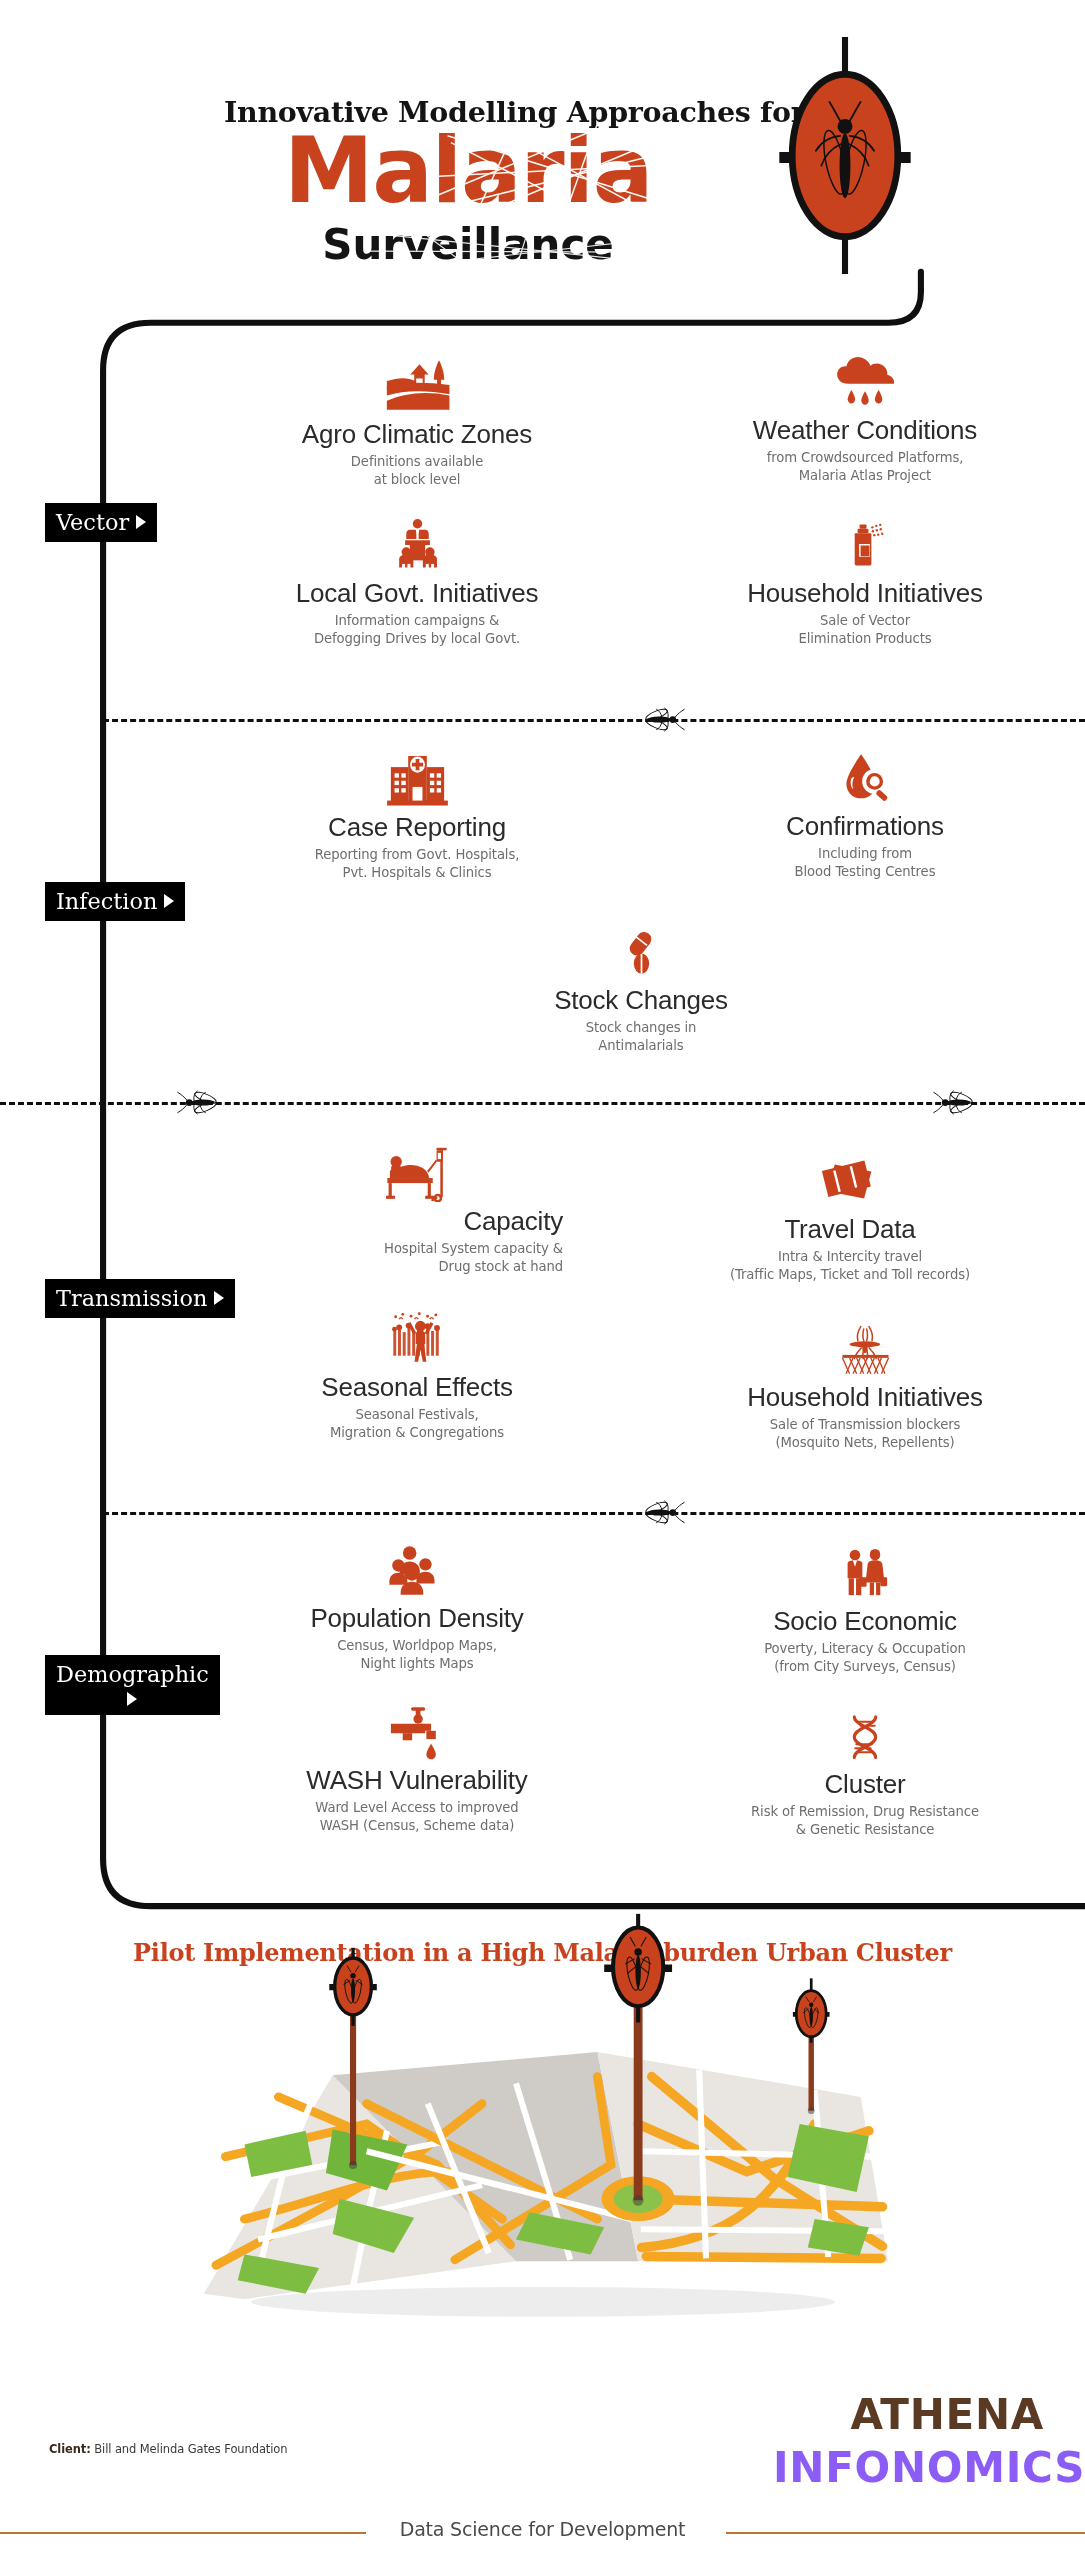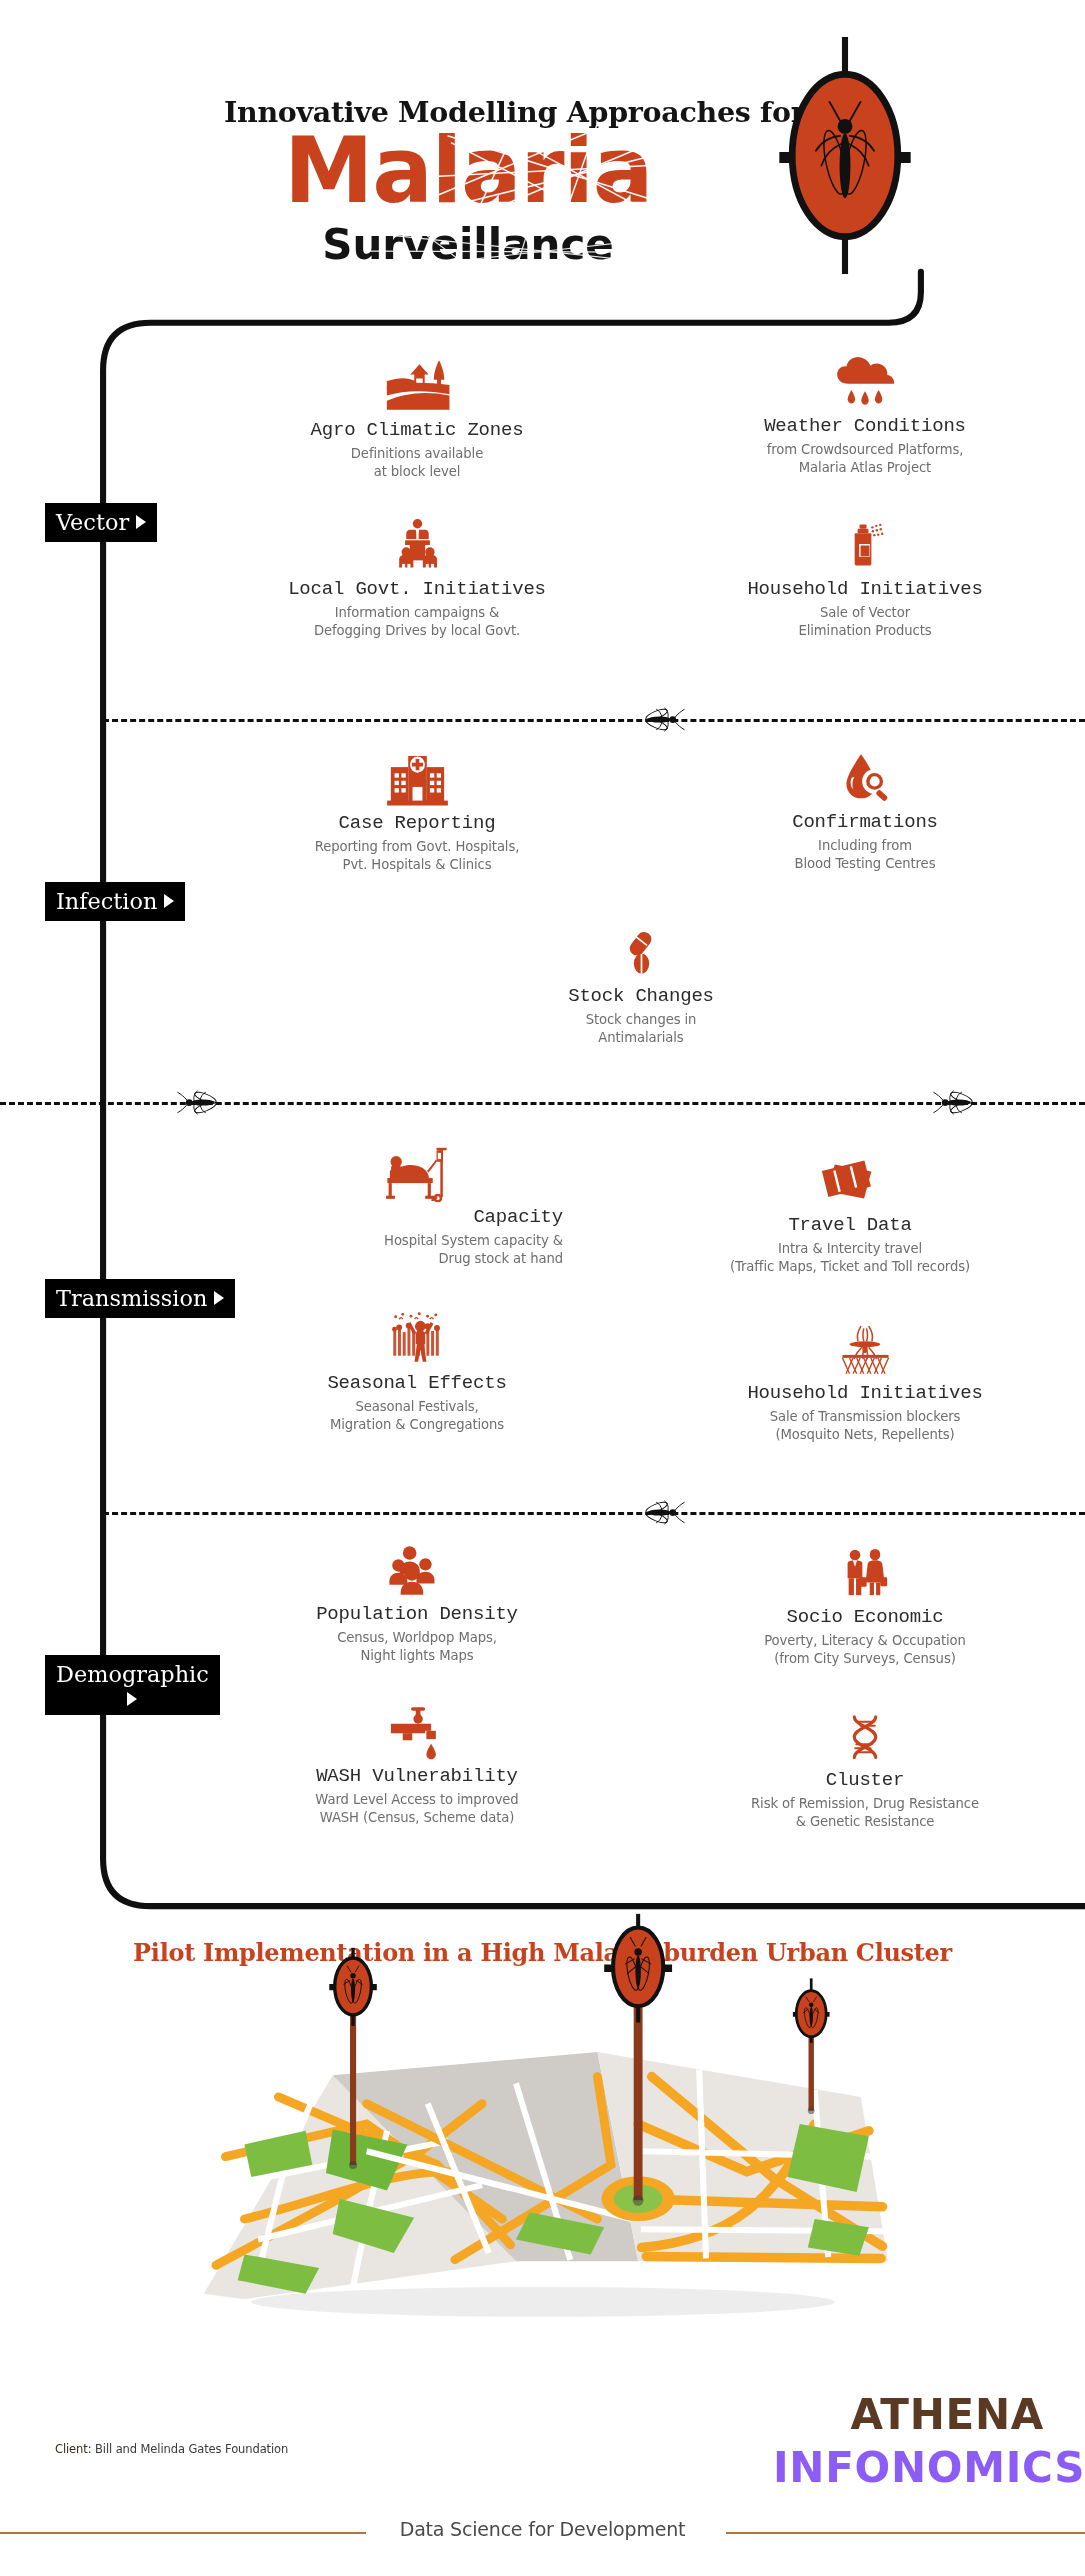--- a/index.html
+++ b/index.html
@@ -77,22 +77,22 @@
   }
 
   
   .card { position: absolute; width: 292px; text-align: center; }
   .card .icon {
     height: 62px; display: flex; align-items: flex-end; justify-content: center;
     margin-bottom: 5.4px;
   }
   .card .icon svg { display: block; }
   .card .title {
-    font-family: Liberation Mono, monospace;
-    font-size: 19px;
+    font-family: Liberation Sans, sans-serif;
+    font-size: 26px;
     font-weight: 400;
     color: #2b2b2b;
     line-height: 1.15;
     letter-spacing: -0.2px;
   }
   .card .sub {
     font-family: "DejaVu Sans", sans-serif;
     font-size: 13.2px;
     font-weight: 400;
     color: #6e6e6e;
@@ -123,21 +123,21 @@
 
   
   .client-line {
     position: absolute; left: 49px; top: 2442px;
     font-family: "DejaVu Sans", sans-serif;
     font-size: 11.5px;
     color: #3a3a3a;
     letter-spacing: -0.1px;
     white-space: nowrap;
   }
-  .client-line b { color: #3a2a1e; font-weight: 400; margin-left: 6px; }
+  .client-line b { color: #3a2a1e; font-weight: 700; }
   .athena-logo { position: absolute; right: 41px; top: 2395px; width: 271px; text-align: right; }
   .athena-word {
     font-family: "DejaVu Sans", sans-serif;
     font-weight: 700;
     font-size: 42px;
     line-height: 0.95;
     color: #5b3a24;
     letter-spacing: 0.7px;
   }
   .info-word {

